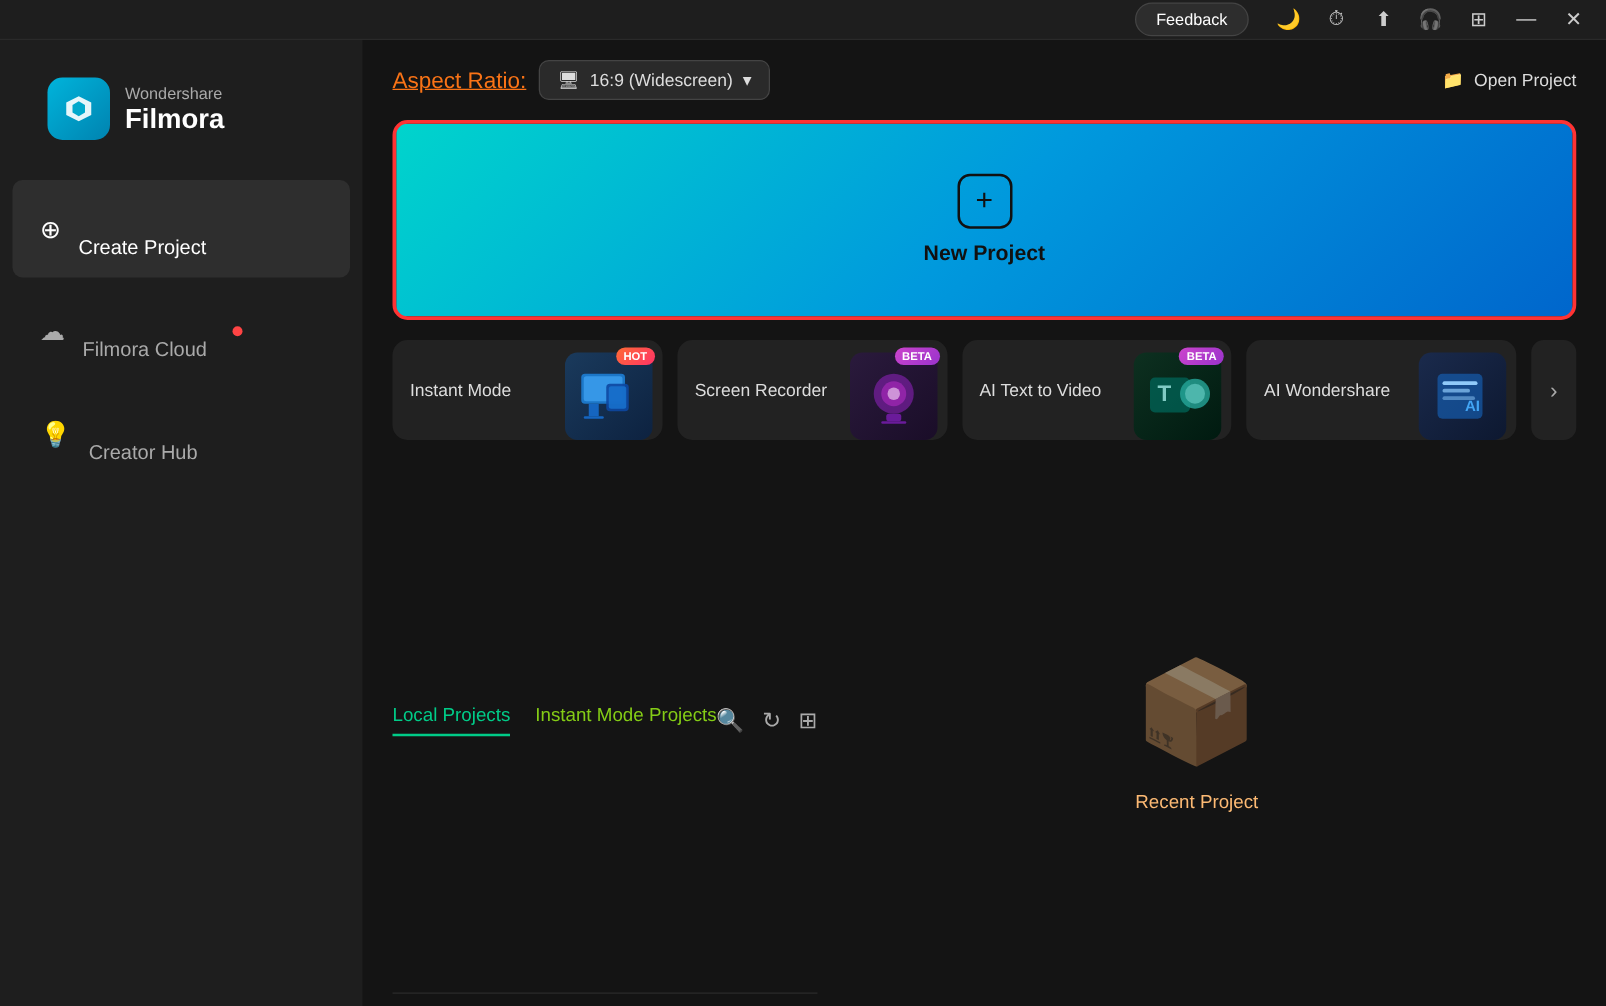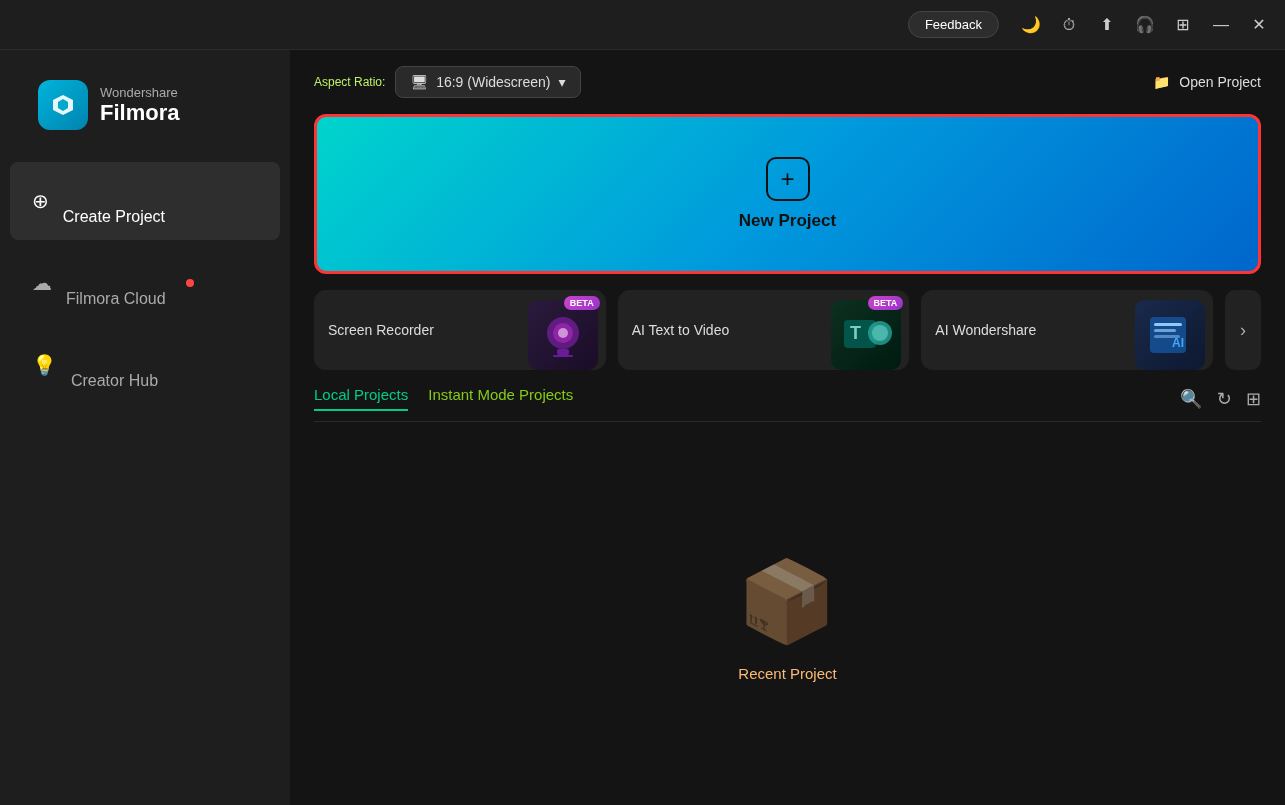--- a/index.html
+++ b/index.html
@@ -8,21 +8,21 @@
       height: 805px;
       background: #1a1a1a;
       font-family: 'Segoe UI', Arial, sans-serif;
       overflow: hidden;
       display: flex;
       flex-direction: column;
     }
 
     
     .title-bar {
-      height: 50px;
+      height: 32px;
       background: #1e1e1e;
       display: flex;
       align-items: center;
       justify-content: flex-end;
       padding: 0 10px;
       gap: 6px;
       flex-shrink: 0;
       border-bottom: 1px solid #2a2a2a;
     }
 
@@ -152,22 +152,23 @@
       padding: 16px 24px;
       flex-shrink: 0;
     }
 
     .aspect-ratio-area {
       display: flex;
       align-items: center;
       gap: 10px;
     }
     .aspect-label {
-      color: #bef264;
-      font-size: 12px;
+      color: #f97316;
+      font-size: 18px;
+      text-decoration: underline;
     }
     .aspect-dropdown {
       display: flex;
       align-items: center;
       gap: 8px;
       background: #2a2a2a;
       border: 1px solid #444;
       border-radius: 8px;
       padding: 7px 14px;
       color: #ddd;
@@ -299,21 +300,21 @@
       font-size: 18px;
       cursor: pointer;
       flex-shrink: 0;
     }
 
     
     .projects-section {
       padding: 0 24px;
       flex: 1;
       display: flex;
-      flex-direction: column;
+      flex-direction: row;
       text-align: right;
     }
 
     .projects-tabs {
       display: flex;
       align-items: center;
       justify-content: space-between;
       border-bottom: 1px solid #2a2a2a;
       padding-bottom: 10px;
       margin-bottom: 10px;
@@ -431,20 +432,34 @@
       </div>
     </div>
 
     <div class="new-project-banner">
       <div class="new-project-plus">+</div>
       <span class="new-project-label">New Project</span>
     </div>
 
     <div class="feature-cards">
 
+      <div class="feature-card">
+        <span class="badge-hot">HOT</span>
+        <span class="feature-card-label">Instant Mode</span>
+        <div class="feature-card-icon card-instant">
+          <svg width="60" height="60" viewBox="0 0 60 60">
+            <rect x="8" y="12" width="35" height="24" rx="3" fill="#1e88e5" opacity="0.8"></rect>
+            <rect x="10" y="14" width="31" height="20" rx="2" fill="#42a5f5" opacity="0.7"></rect>
+            <rect x="14" y="36" width="8" height="10" fill="#1565c0"></rect>
+            <rect x="10" y="46" width="16" height="2" rx="1" fill="#1565c0"></rect>
+            <rect x="28" y="20" width="18" height="22" rx="3" fill="#0d47a1" opacity="0.9"></rect>
+            <rect x="30" y="22" width="14" height="18" rx="2" fill="#1976d2" opacity="0.8"></rect>
+          </svg>
+        </div>
+      </div>
 
       <div class="feature-card">
         <span class="badge-beta">BETA</span>
         <span class="feature-card-label">Screen Recorder</span>
         <div class="feature-card-icon card-screen">
           <svg width="60" height="60" viewBox="0 0 60 60">
             <circle cx="30" cy="28" r="16" fill="#7b1fa2" opacity="0.7"></circle>
             <circle cx="30" cy="28" r="10" fill="#9c27b0" opacity="0.8"></circle>
             <circle cx="30" cy="28" r="5" fill="#ce93d8"></circle>
             <rect x="24" y="44" width="12" height="6" rx="2" fill="#6a1b9a"></rect>

